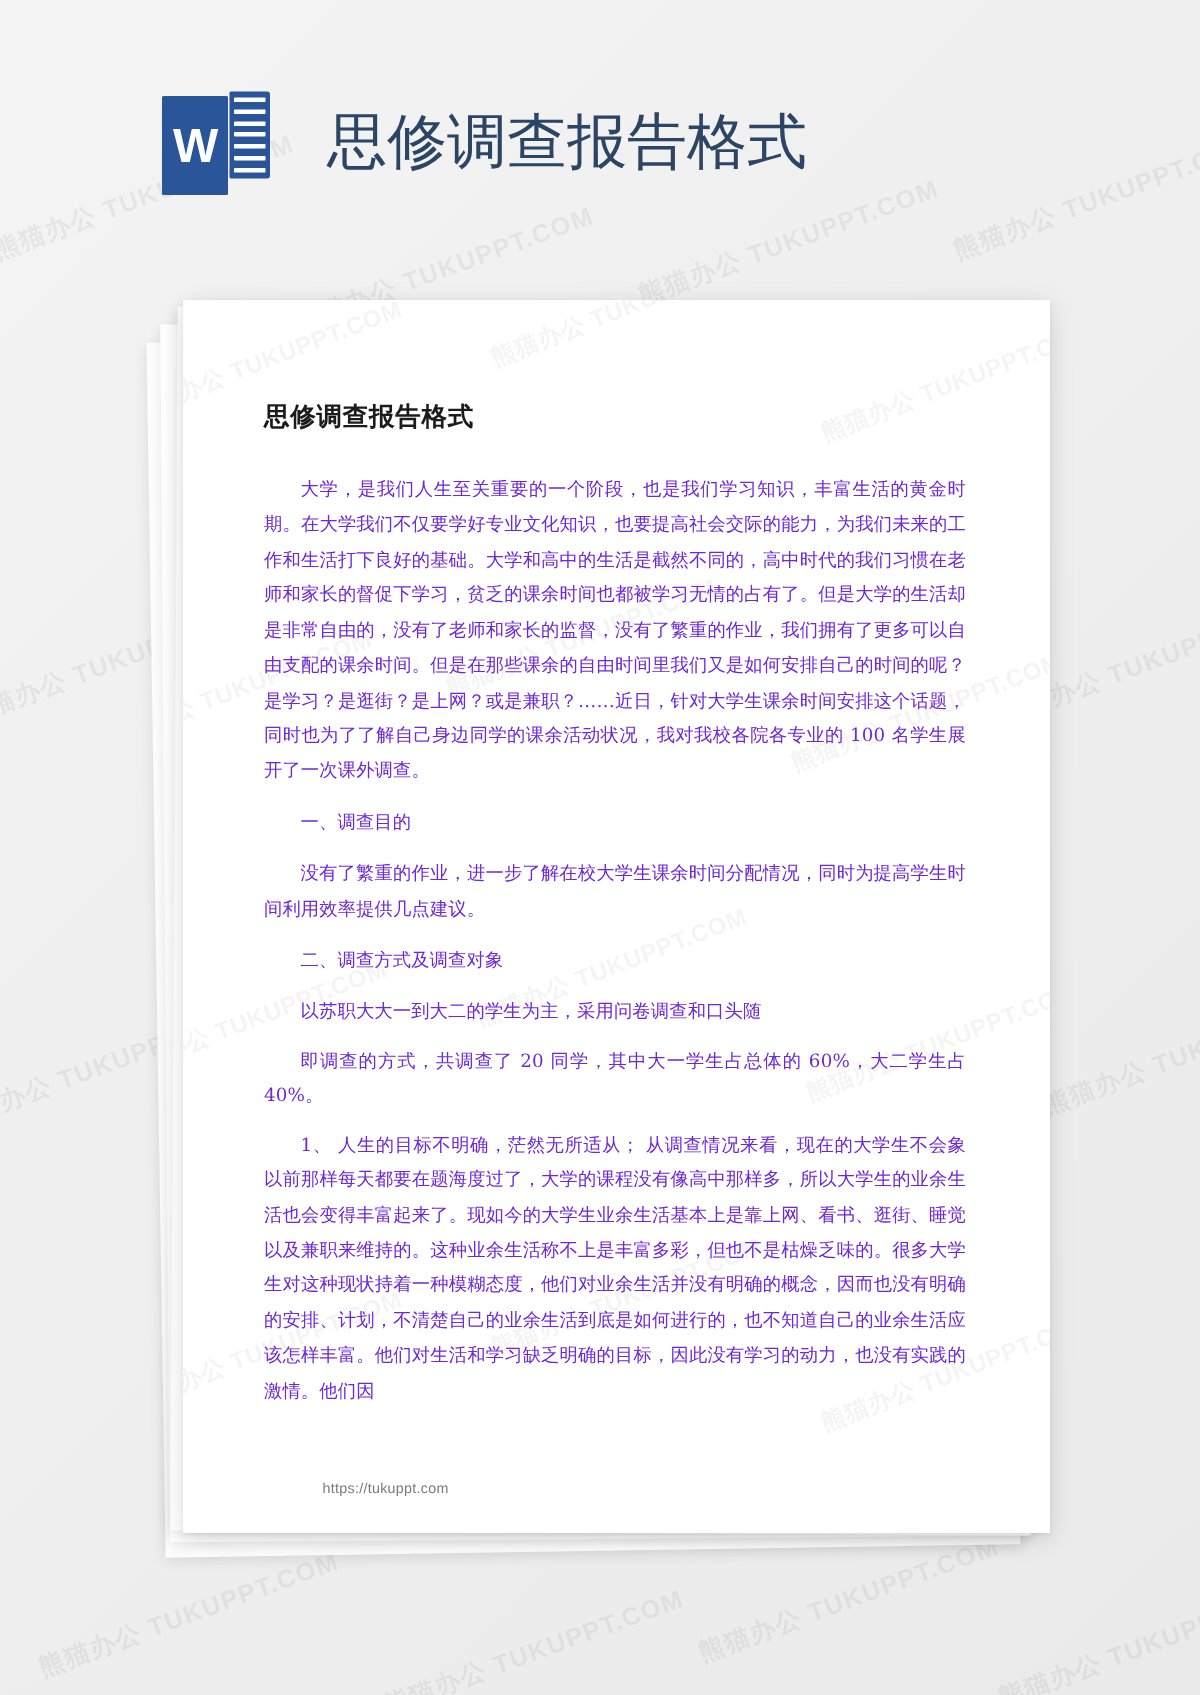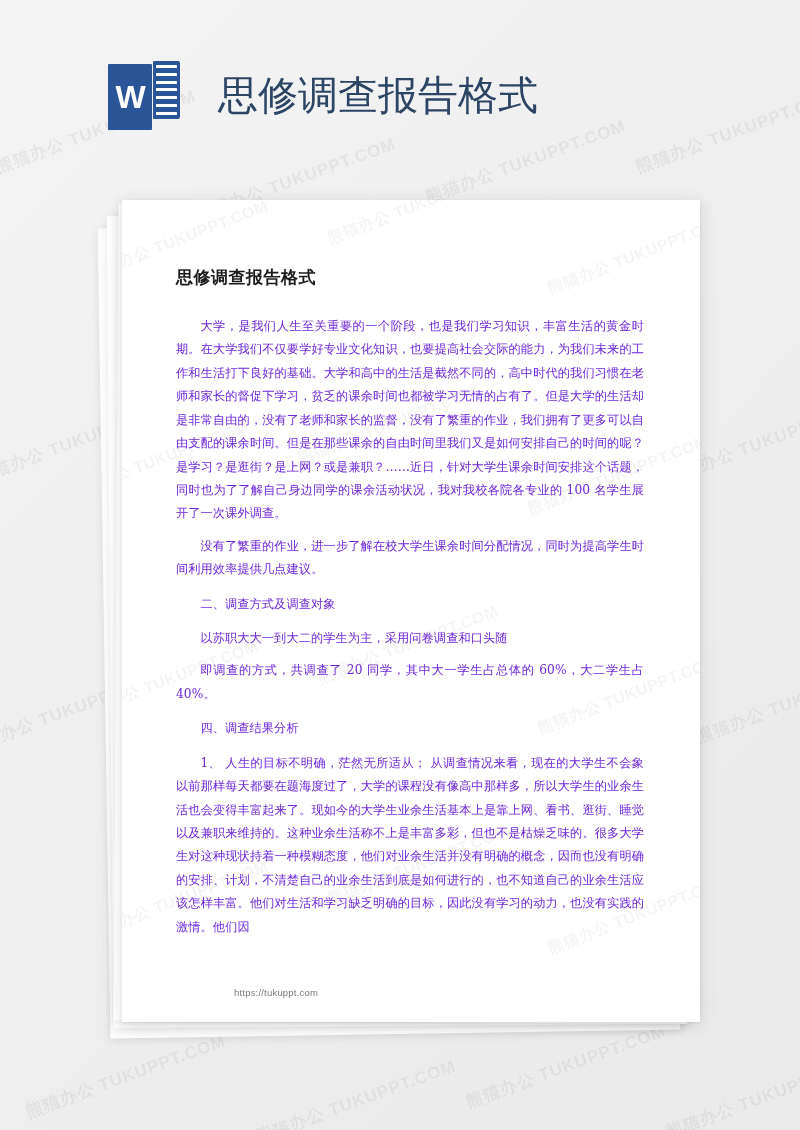--- a/index.html
+++ b/index.html
@@ -214,21 +214,21 @@
   }
   .doc-p.indent { text-indent: 2em; }
   .doc-p.heading {
     text-indent: 2em;
     margin-top: 11px;
     margin-bottom: 11px;
   }
 
   .footer-url {
     position: absolute;
-    left: 64px;
+    left: 45px;
     bottom: 24px;
     font-size: 9.5px;
     color: #7a7a7a;
     font-family: "Liberation Sans", "DejaVu Sans", sans-serif;
     z-index: 3;
     letter-spacing: 0.2px;
     padding-left: 48px;
   }
 
   
@@ -299,25 +299,25 @@
         <div class="doc-wm" style="left:410px; top:485px;">熊猫办公 TUKUPPT.COM</div>
         <div class="doc-wm" style="left:-40px; top:690px;">熊猫办公 TUKUPPT.COM</div>
         <div class="doc-wm" style="left:200px; top:655px;">熊猫办公 TUKUPPT.COM</div>
         <div class="doc-wm" style="left:420px; top:705px;">熊猫办公 TUKUPPT.COM</div>
       </div>
 
       <div class="doc-inner">
         <h1 class="doc-title">思修调查报告格式</h1>
         <div class="doc-body" id="doc-paragraphs">
             <p class="doc-p indent">大学，是我们人生至关重要的一个阶段，也是我们学习知识，丰富生活的黄金时期。在大学我们不仅要学好专业文化知识，也要提高社会交际的能力，为我们未来的工作和生活打下良好的基础。大学和高中的生活是截然不同的，高中时代的我们习惯在老师和家长的督促下学习，贫乏的课余时间也都被学习无情的占有了。但是大学的生活却是非常自由的，没有了老师和家长的监督，没有了繁重的作业，我们拥有了更多可以自由支配的课余时间。但是在那些课余的自由时间里我们又是如何安排自己的时间的呢？是学习？是逛街？是上网？或是兼职？……近日，针对大学生课余时间安排这个话题，同时也为了了解自己身边同学的课余活动状况，我对我校各院各专业的 100 名学生展开了一次课外调查。</p>
+            <p class="doc-p heading">一、调查目的</p>
             <p class="doc-p indent">没有了繁重的作业，进一步了解在校大学生课余时间分配情况，同时为提高学生时间利用效率提供几点建议。</p>
             <p class="doc-p heading">二、调查方式及调查对象</p>
             <p class="doc-p indent">以苏职大大一到大二的学生为主，采用问卷调查和口头随</p>
             <p class="doc-p indent">即调查的方式，共调查了 20 同学，其中大一学生占总体的 60%，大二学生占 40%。</p>
-            <p class="doc-p heading">四、调查结果分析</p>
             <p class="doc-p indent">1、 人生的目标不明确，茫然无所适从； 从调查情况来看，现在的大学生不会象以前那样每天都要在题海度过了，大学的课程没有像高中那样多，所以大学生的业余生活也会变得丰富起来了。现如今的大学生业余生活基本上是靠上网、看书、逛街、睡觉以及兼职来维持的。这种业余生活称不上是丰富多彩，但也不是枯燥乏味的。很多大学生对这种现状持着一种模糊态度，他们对业余生活并没有明确的概念，因而也没有明确的安排、计划，不清楚自己的业余生活到底是如何进行的，也不知道自己的业余生活应该怎样丰富。他们对生活和学习缺乏明确的目标，因此没有学习的动力，也没有实践的激情。他们因</p>
           </div>
       </div>
 
       <div class="text-fade"></div>
 
       <div class="footer-url">https://tukuppt.com</div>
     </div>
   </div>
 

